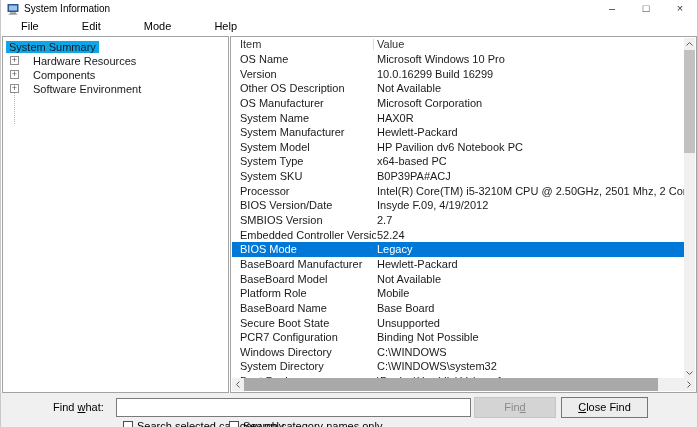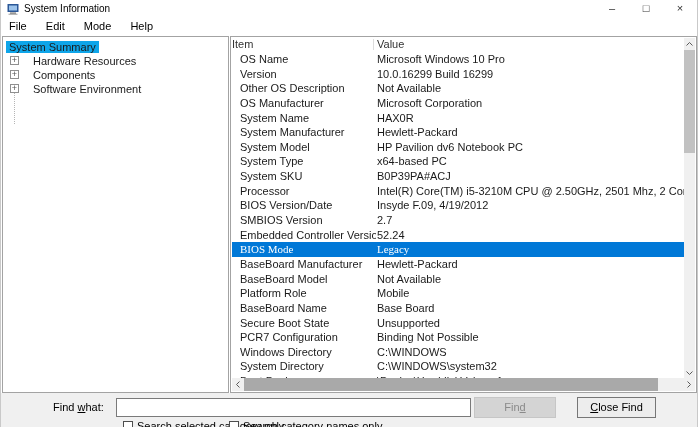--- a/index.html
+++ b/index.html
@@ -12,40 +12,40 @@
   
   .titlebar { position:absolute; top:0; left:0; right:0; height:18px; background:#fff; }
   .title-icon { position:absolute; left:6px; top:3px; width:12px; height:12px; }
   .title-text { position:absolute; left:23px; top:3px; font-size:10px; color:#000; }
   .win-controls { position:absolute; right:0; top:0; height:18px; display:flex; }
   .win-btn { width:34px; height:18px; text-align:center; line-height:16px; color:#333;
              font-size:11px; }
 
   
   .menubar { position:absolute; top:18px; left:0; right:0; height:18px; background:#fff; }
-  .menu-item { display:inline-block; padding:2px 8px; font-size:11px; color:#000; }
+  .menu-item { display:inline-block; padding:2px 20px; font-size:11px; color:#000; }
 
   
   .main { position:absolute; top:36px; left:0; right:0; height:357px; }
   .tree-panel { position:absolute; left:1px; top:0; width:227px; height:357px;
                 background:#fff; border:1px solid #a3a3a3; overflow:hidden; }
   .tree-connector { position:absolute; left:11px; top:47px; height:40px;
                     border-left:1px dotted #b5b5b5; }
   .tree-item { position:absolute; left:0; height:14px; line-height:14px; white-space:nowrap; }
   .tree-label { padding:0 3px; }
   .tree-item.selected .tree-label { background:#0ea5e9; }
   .plus-box { position:absolute; left:7px; top:2px; width:9px; height:9px; background:#fff;
               border:1px solid #8f8f8f; color:#555; font-size:9px; line-height:7px;
               text-align:center; }
   .tree-item .tree-label.child { position:absolute; left:27px; top:0; }
 
   .list-panel { position:absolute; left:229px; top:0; right:0; height:357px;
                 background:#fff; border:1px solid #a3a3a3; overflow:hidden; }
   .list-header { position:absolute; left:1px; right:12px; top:0; height:15px; background:#fff; }
-  .hdr-item { position:absolute; left:0; top:1px; color:#333; }
+  .hdr-item { position:absolute; left:8px; top:1px; color:#333; }
   .hdr-value { position:absolute; left:145px; top:1px; color:#333; }
   .hdr-sep { position:absolute; left:141px; top:2px; height:11px; border-left:1px solid #dcdcdc; }
   .rows { position:absolute; left:1px; right:12px; top:15px; bottom:1px; overflow:hidden; }
   .row { position:relative; height:14.65px; line-height:14.65px; white-space:nowrap;
          overflow:hidden; }
   .cell-item { position:absolute; left:8px; width:136px; overflow:hidden; white-space:nowrap; }
   .cell-value { position:absolute; left:145px; right:0; overflow:hidden; white-space:nowrap; }
 
   
   .vscroll { position:absolute; top:1px; right:1px; width:11px; bottom:14px; background:#f0f0f0; z-index:3; }
@@ -61,21 +61,21 @@
   
   .findbar { position:absolute; left:0; right:0; top:393px; height:34px; background:#f0f0f0; }
   .find-label { position:absolute; left:52px; top:8px; color:#000; }
   .accel { text-decoration:underline; }
   .find-input { position:absolute; left:115px; top:5px; width:355px; height:19px;
                 border:1px solid #7a7a7a; background:#fff; font-family:"Liberation Sans",sans-serif;
                 font-size:11px; padding:0 4px; outline:none; }
   .btn { position:absolute; top:4px; height:21px; font-size:11px; text-align:center;
          line-height:19px; }
   .btn-find { left:473px; width:82px; background:#d4d4d4; border:1px solid #c6c6c6; color:#8a8a8a; }
-  .btn-close { left:576px; width:79px; background:#ededed; border:1px solid #767676; color:#000; }
+  .btn-close { left:560px; width:87px; background:#ededed; border:1px solid #767676; color:#000; }
   .checkrow { position:absolute; top:27px; left:0; right:0; height:13px; }
   .cb { position:absolute; display:flex; align-items:flex-start; gap:4px; }
   .cb1 { left:122px; } .cb2 { left:228px; }
   .cb-box { width:10px; height:10px; border:1px solid #4d4d4d; background:#fff; margin-top:1px; }
   .cb-label { font-size:11px; color:#000; line-height:12px; }
   svg.chev { display:block; }
 </style>
 </head>
 <body>
 
@@ -176,21 +176,21 @@
             <span class="cell-value">Insyde F.09, 4/19/2012</span>
           </div>
           <div class="row">
             <span class="cell-item">SMBIOS Version</span>
             <span class="cell-value">2.7</span>
           </div>
           <div class="row">
             <span class="cell-item">Embedded Controller Version</span>
             <span class="cell-value">52.24</span>
           </div>
-          <div class="row" style="background: rgb(0, 120, 215); color: rgb(255, 255, 255); font-family: Liberation Serif, serif;">
+          <div class="row" style="background: rgb(0, 120, 215); color: rgb(255, 255, 255);">
             <span class="cell-item">BIOS Mode</span>
             <span class="cell-value">Legacy</span>
           </div>
           <div class="row">
             <span class="cell-item">BaseBoard Manufacturer</span>
             <span class="cell-value">Hewlett-Packard</span>
           </div>
           <div class="row">
             <span class="cell-item">BaseBoard Model</span>
             <span class="cell-value">Not Available</span>

